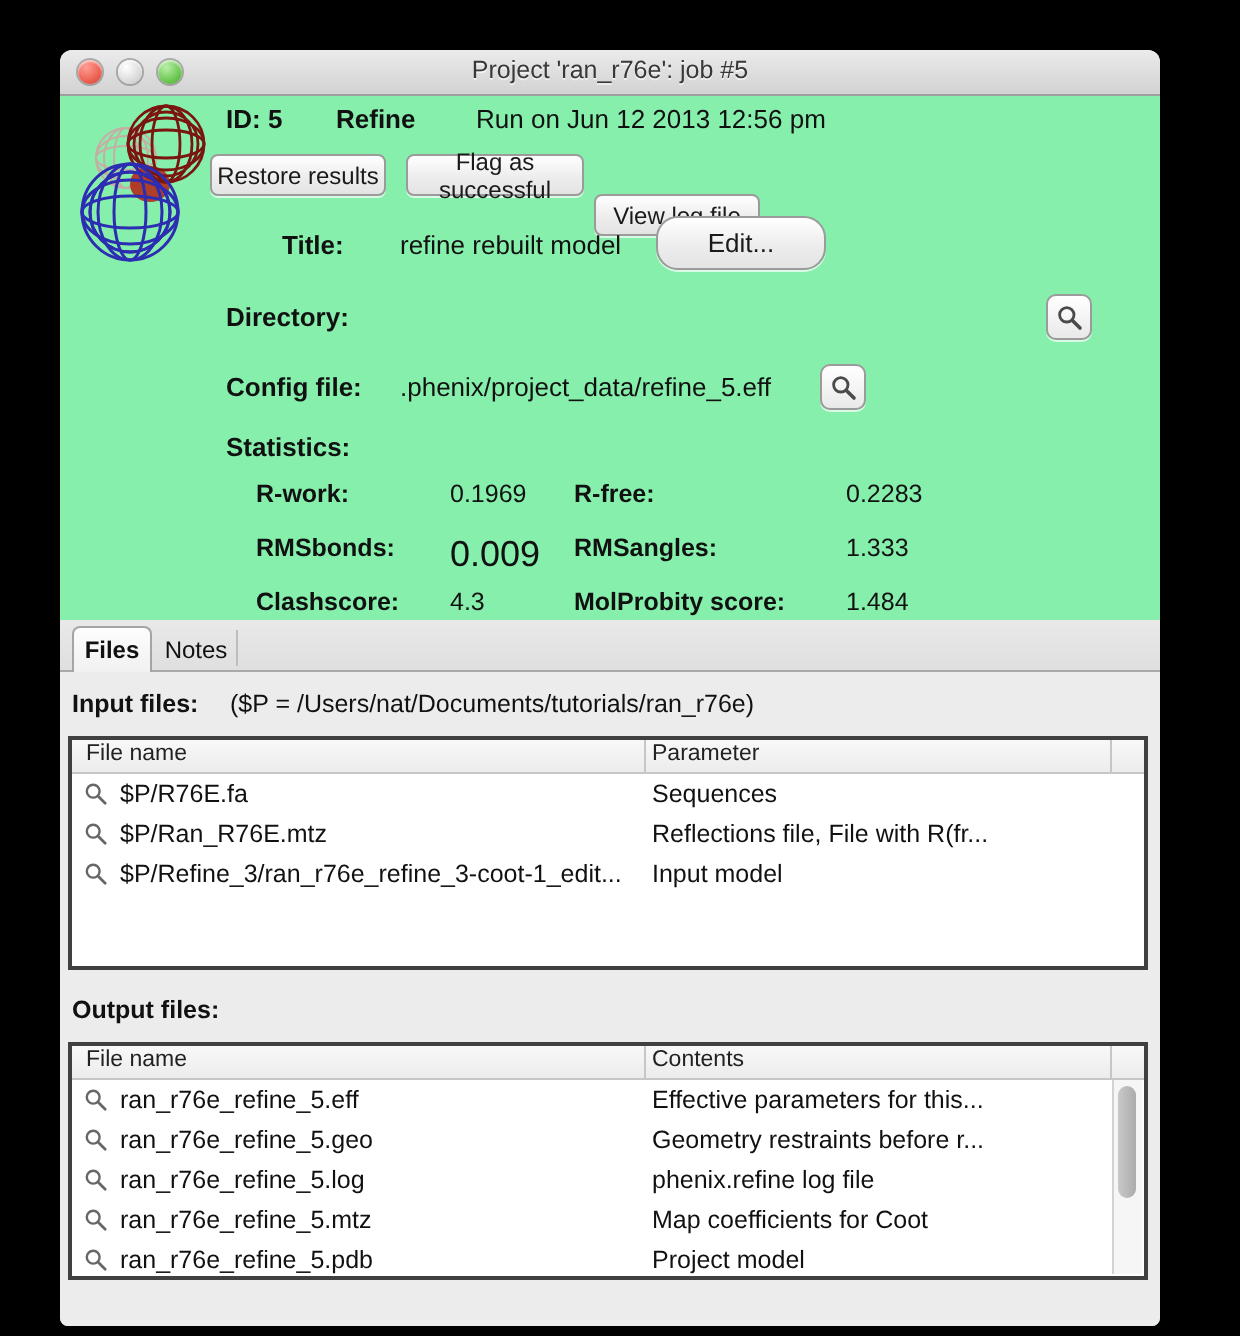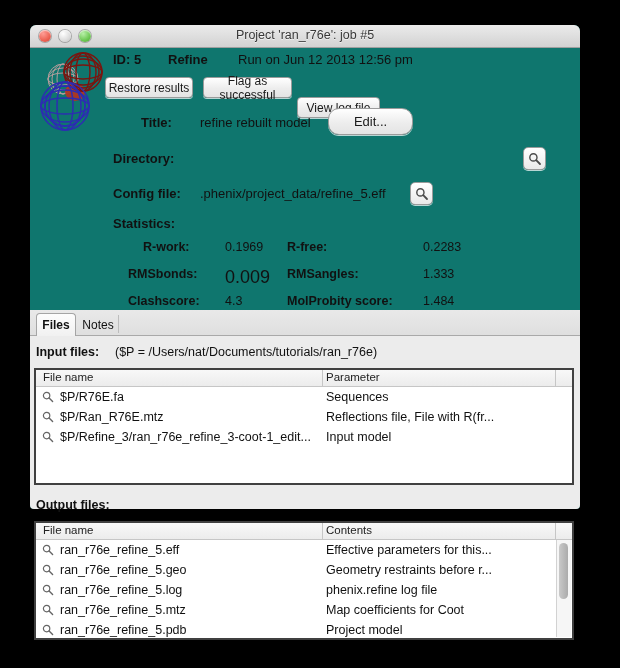--- a/index.html
+++ b/index.html
@@ -2,22 +2,22 @@
 <html><head>
 <meta charset="utf-8">
 <style>
   html,body{margin:0;padding:0;}
   body{
     width:620px;height:668px;background:#000;position:relative;overflow:hidden;
     font-family:"Liberation Sans",sans-serif;color:#111;
     -webkit-font-smoothing:antialiased;
   }
   .window{
-    position:absolute;left:30px;top:25px;width:550px;height:484px;
-    background:#0f766e;border-radius:6px 6px 4px 4px;
+    position:absolute;left:30px;top:25px;width:550px;height:638px;
+    background:#86efac;border-radius:6px 6px 4px 4px;
     box-shadow:0 0 0 1px rgba(0,0,0,.55), 0 12px 30px rgba(0,0,0,.9);
   }
   
   .titlebar{
     position:absolute;left:0;top:0;right:0;height:22px;
     background:linear-gradient(#ebebeb,#d2d2d2);
     border-bottom:1px solid #9f9f9f;border-radius:6px 6px 0 0;
   }
   .titlebar .title{
     position:absolute;left:0;right:0;top:3px;text-align:center;
@@ -167,21 +167,21 @@
   <div class="abs val" style="left:170px;top:161px;">.phenix/project_data/refine_5.eff</div>
   <button class="magbtn" style="left:380px;top:157px;">
     <svg width="14" height="14" viewBox="0 0 14 14">
       <circle cx="5.4" cy="5.4" r="3.6" fill="none" stroke="#4a4a4a" stroke-width="1.4"></circle>
       <line x1="8.2" y1="8.2" x2="12" y2="12" stroke="#4a4a4a" stroke-width="1.8" stroke-linecap="round"></line>
     </svg>
   </button>
 
   <div class="abs lbl" style="left:83px;top:191px;">Statistics:</div>
 
-  <div class="abs lbl" style="left:113px;top:215px;font-size:12.5px;">R-work:</div>
+  <div class="abs lbl" style="left:98px;top:215px;font-size:12.5px;">R-work:</div>
   <div class="abs val" style="left:195px;top:215px;font-size:12.5px;">0.1969</div>
   <div class="abs lbl" style="left:257px;top:215px;font-size:12.5px;">R-free:</div>
   <div class="abs val" style="left:393px;top:215px;font-size:12.5px;">0.2283</div>
 
   <div class="abs lbl" style="left:98px;top:242px;font-size:12.5px;">RMSbonds:</div>
   <div class="abs val" style="left:195px;top:242px;font-size:18px;">0.009</div>
   <div class="abs lbl" style="left:257px;top:242px;font-size:12.5px;">RMSangles:</div>
   <div class="abs val" style="left:393px;top:242px;font-size:12.5px;">1.333</div>
 
   <div class="abs lbl" style="left:98px;top:269px;font-size:12.5px;">Clashscore:</div>

